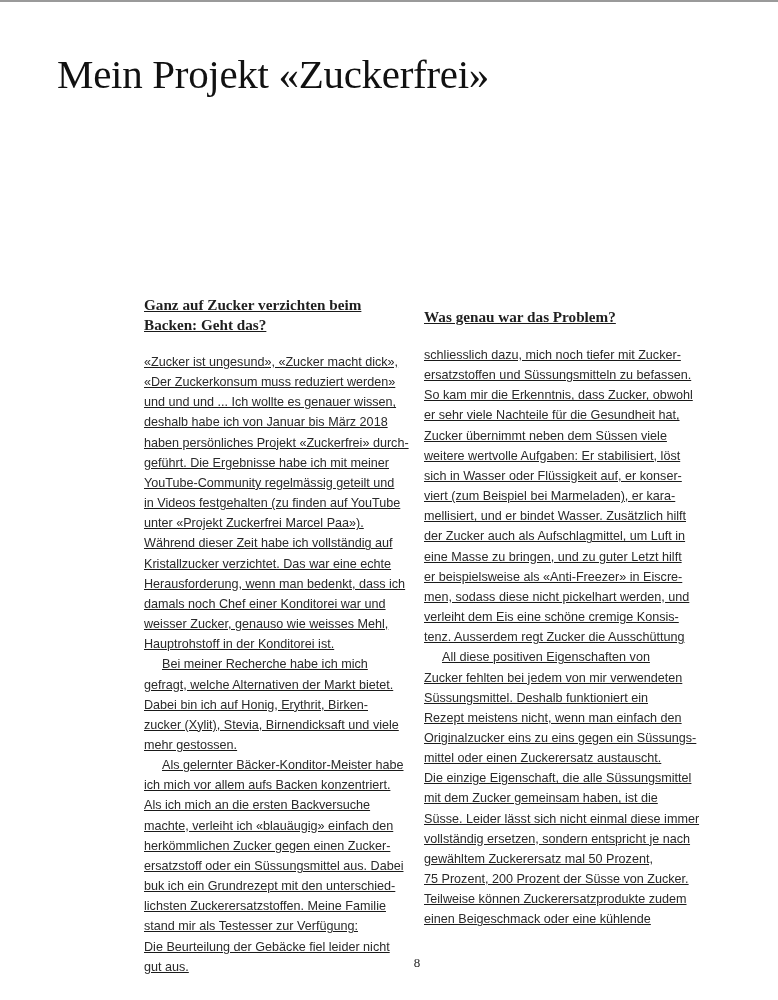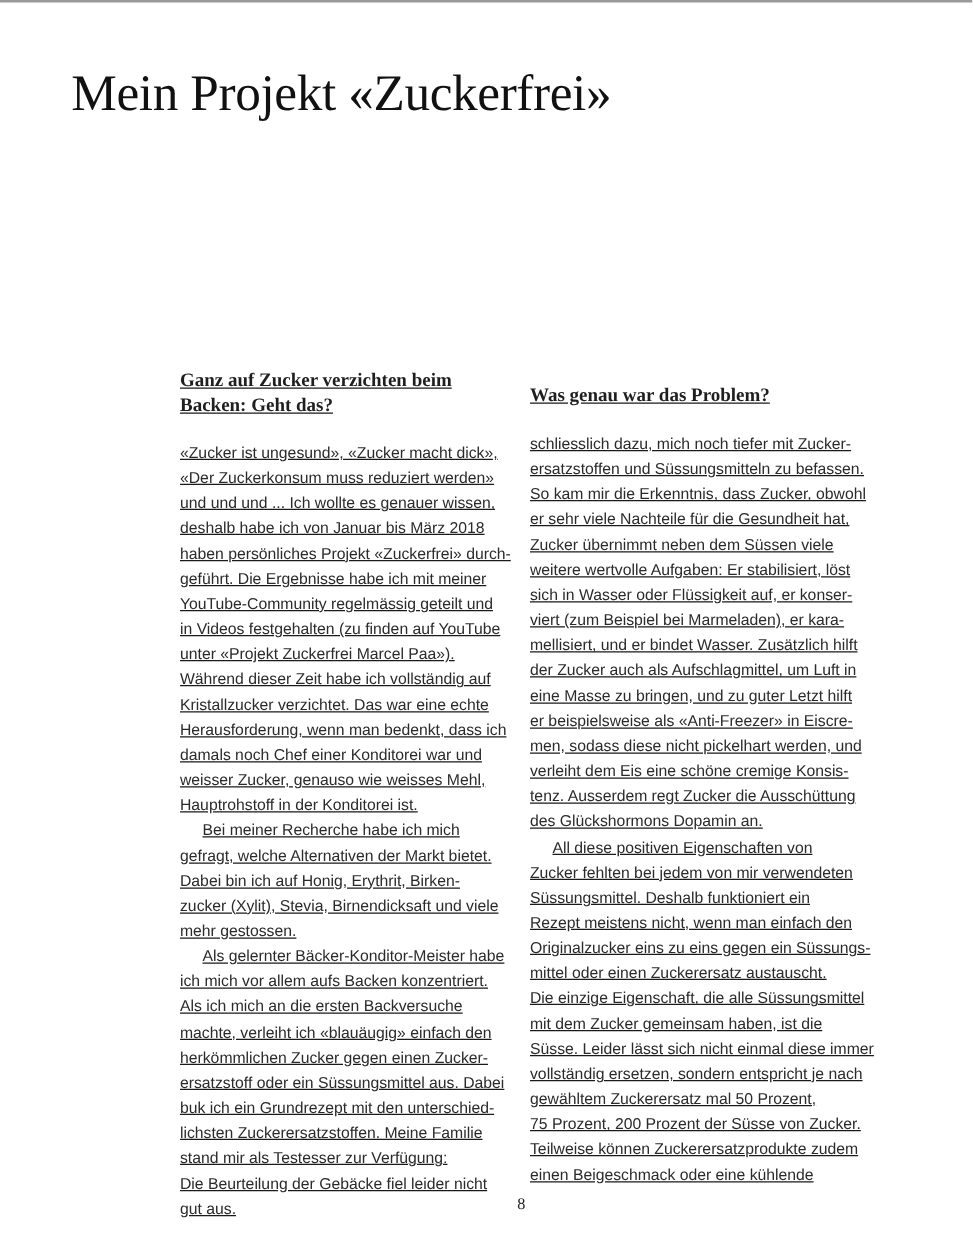--- a/index.html
+++ b/index.html
@@ -137,21 +137,20 @@
       <span class="line">weitere wertvolle Aufgaben: Er stabilisiert, löst</span>
       <span class="line">sich in Wasser oder Flüssigkeit auf, er konser-</span>
       <span class="line">viert (zum Beispiel bei Marmeladen), er kara-</span>
       <span class="line">mellisiert, und er bindet Wasser. Zusätzlich hilft</span>
       <span class="line">der Zucker auch als Aufschlagmittel, um Luft in</span>
       <span class="line">eine Masse zu bringen, und zu guter Letzt hilft</span>
       <span class="line">er beispielsweise als «Anti-Freezer» in Eiscre-</span>
       <span class="line">men, sodass diese nicht pickelhart werden, und</span>
       <span class="line">verleiht dem Eis eine schöne cremige Konsis-</span>
       <span class="line">tenz. Ausserdem regt Zucker die Ausschüttung</span>
-      <span class="line">des Glückshormons Dopamin an.</span>
       <span class="line indent">All diese positiven Eigenschaften von</span>
       <span class="line">Zucker fehlten bei jedem von mir verwendeten</span>
       <span class="line">Süssungsmittel. Deshalb funktioniert ein</span>
       <span class="line">Rezept meistens nicht, wenn man einfach den</span>
       <span class="line">Originalzucker eins zu eins gegen ein Süssungs-</span>
       <span class="line">mittel oder einen Zuckerersatz austauscht.</span>
       <span class="line">Die einzige Eigenschaft, die alle Süssungsmittel</span>
       <span class="line">mit dem Zucker gemeinsam haben, ist die</span>
       <span class="line">Süsse. Leider lässt sich nicht einmal diese immer</span>
       <span class="line">vollständig ersetzen, sondern entspricht je nach</span>

